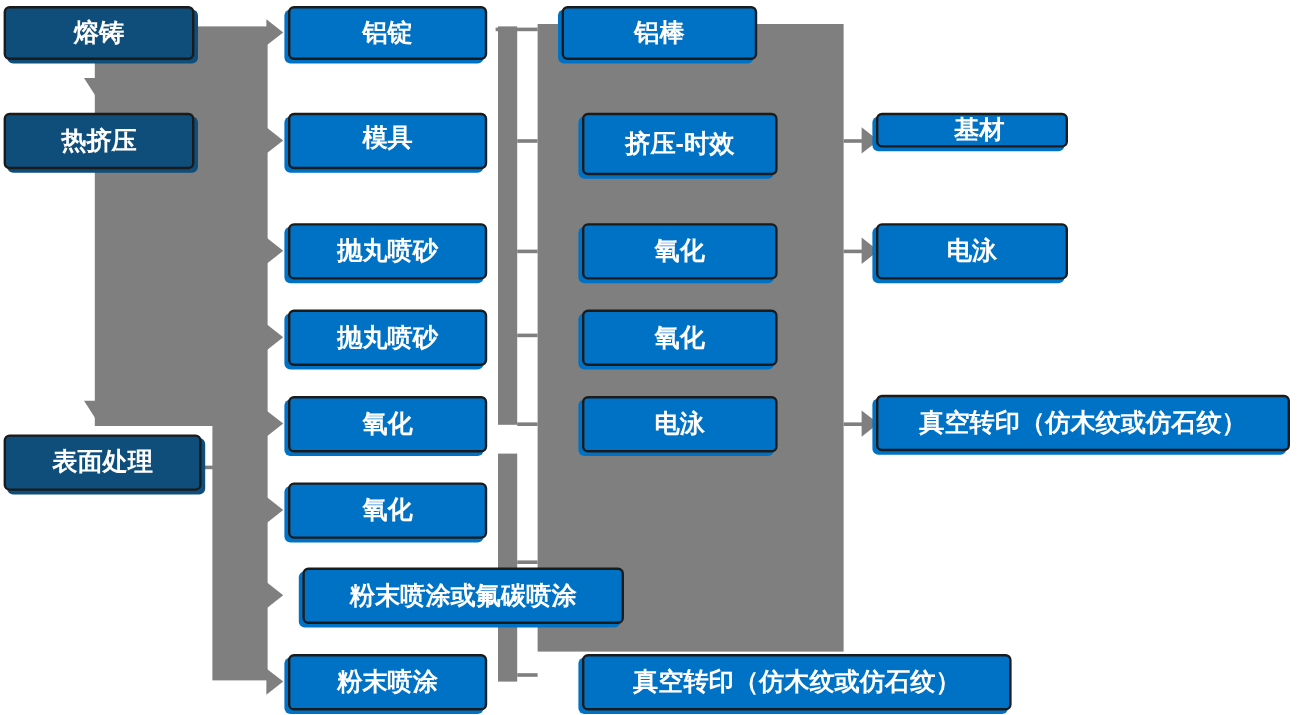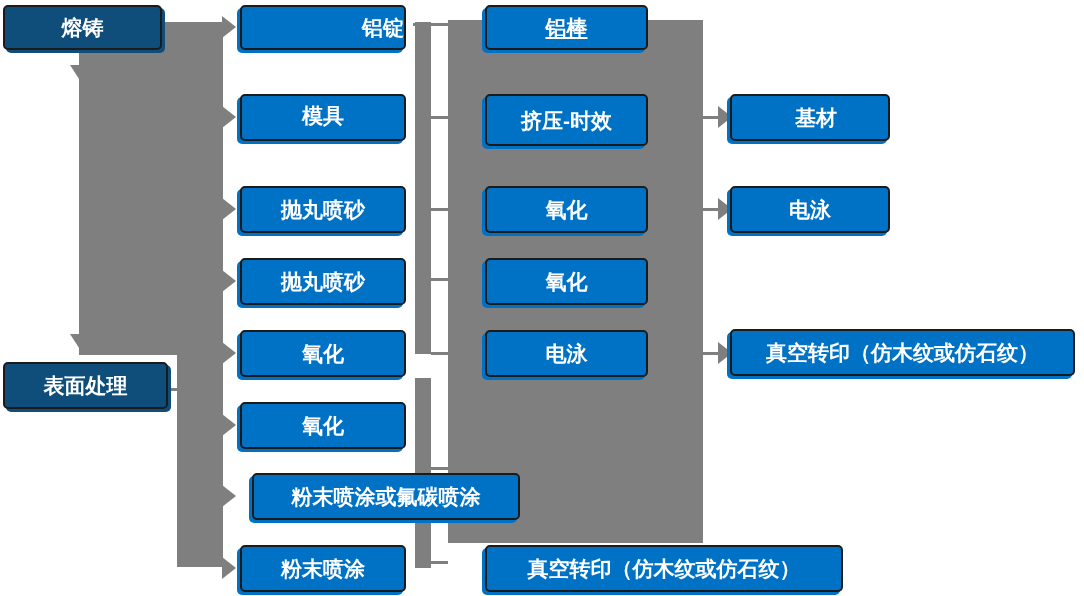--- a/index.html
+++ b/index.html
@@ -78,25 +78,28 @@
   <div class="gray" style="left:703px;top:116px;width:16px;height:3px;"></div>
   <div class="arrow-right" style="left:718px;top:106px;"></div>
   <div class="gray" style="left:703px;top:208px;width:16px;height:3px;"></div>
   <div class="arrow-right" style="left:718px;top:198px;"></div>
   <div class="gray" style="left:703px;top:352px;width:16px;height:3px;"></div>
   <div class="arrow-right" style="left:718px;top:342px;"></div>
 
   <div class="node navy" style="left:3px;top:5px;width:159px;height:45px;">
       <span>熔铸</span>
     </div>
+  <div class="node navy" style="left:3px;top:94px;width:159px;height:47px;">
+      <span>热挤压</span>
+    </div>
   <div class="node navy" style="left:3px;top:362px;width:165px;height:47px;align-items:center;">
       <span>表面处理</span>
     </div>
 
-  <div class="node blue" style="left:240px;top:5px;width:166px;height:45px;justify-content:flex-end;">
+  <div class="node blue" style="left:240px;top:5px;width:166px;height:45px;">
       <span>铝锭</span>
     </div>
   <div class="node blue" style="left:240px;top:94px;width:166px;height:47px;font-family:Liberation Mono, monospace;">
       <span>模具</span>
     </div>
   <div class="node blue" style="left:240px;top:186px;width:166px;height:47px;">
       <span>抛丸喷砂</span>
     </div>
   <div class="node blue" style="left:240px;top:258px;width:166px;height:47px;">
       <span>抛丸喷砂</span>
@@ -107,40 +110,40 @@
   <div class="node blue" style="left:240px;top:402px;width:166px;height:47px;">
       <span>氧化</span>
     </div>
   <div class="node blue" style="left:252px;top:473px;width:268px;height:47px;">
       <span>粉末喷涂或氟碳喷涂</span>
     </div>
   <div class="node blue" style="left:240px;top:545px;width:166px;height:47px;">
       <span>粉末喷涂</span>
     </div>
 
-  <div class="node blue" style="left:485px;top:5px;width:163px;height:45px;text-decoration:underline;">
+  <div class="node blue" style="left:468px;top:5px;width:163px;height:45px;">
       <span>铝棒</span>
     </div>
   <div class="node blue" style="left:485px;top:94px;width:163px;height:52px;">
       <span>挤压-时效</span>
     </div>
   <div class="node blue" style="left:485px;top:186px;width:163px;height:47px;">
       <span>氧化</span>
     </div>
   <div class="node blue" style="left:485px;top:258px;width:163px;height:47px;">
       <span>氧化</span>
     </div>
   <div class="node blue" style="left:485px;top:330px;width:163px;height:47px;">
       <span>电泳</span>
     </div>
   <div class="node blue" style="left:485px;top:545px;width:358px;height:47px;">
       <span>真空转印（仿木纹或仿石纹）</span>
     </div>
 
-  <div class="node blue" style="left:730px;top:94px;width:160px;height:47px;padding-left:12px;">
+  <div class="node blue" style="left:730px;top:94px;width:160px;height:29px;padding-left:12px;">
       <span>基材</span>
     </div>
   <div class="node blue" style="left:730px;top:186px;width:160px;height:47px;">
       <span>电泳</span>
     </div>
   <div class="node blue" style="left:730px;top:329px;width:345px;height:47px;">
       <span>真空转印（仿木纹或仿石纹）</span>
     </div>
 
 </div>

